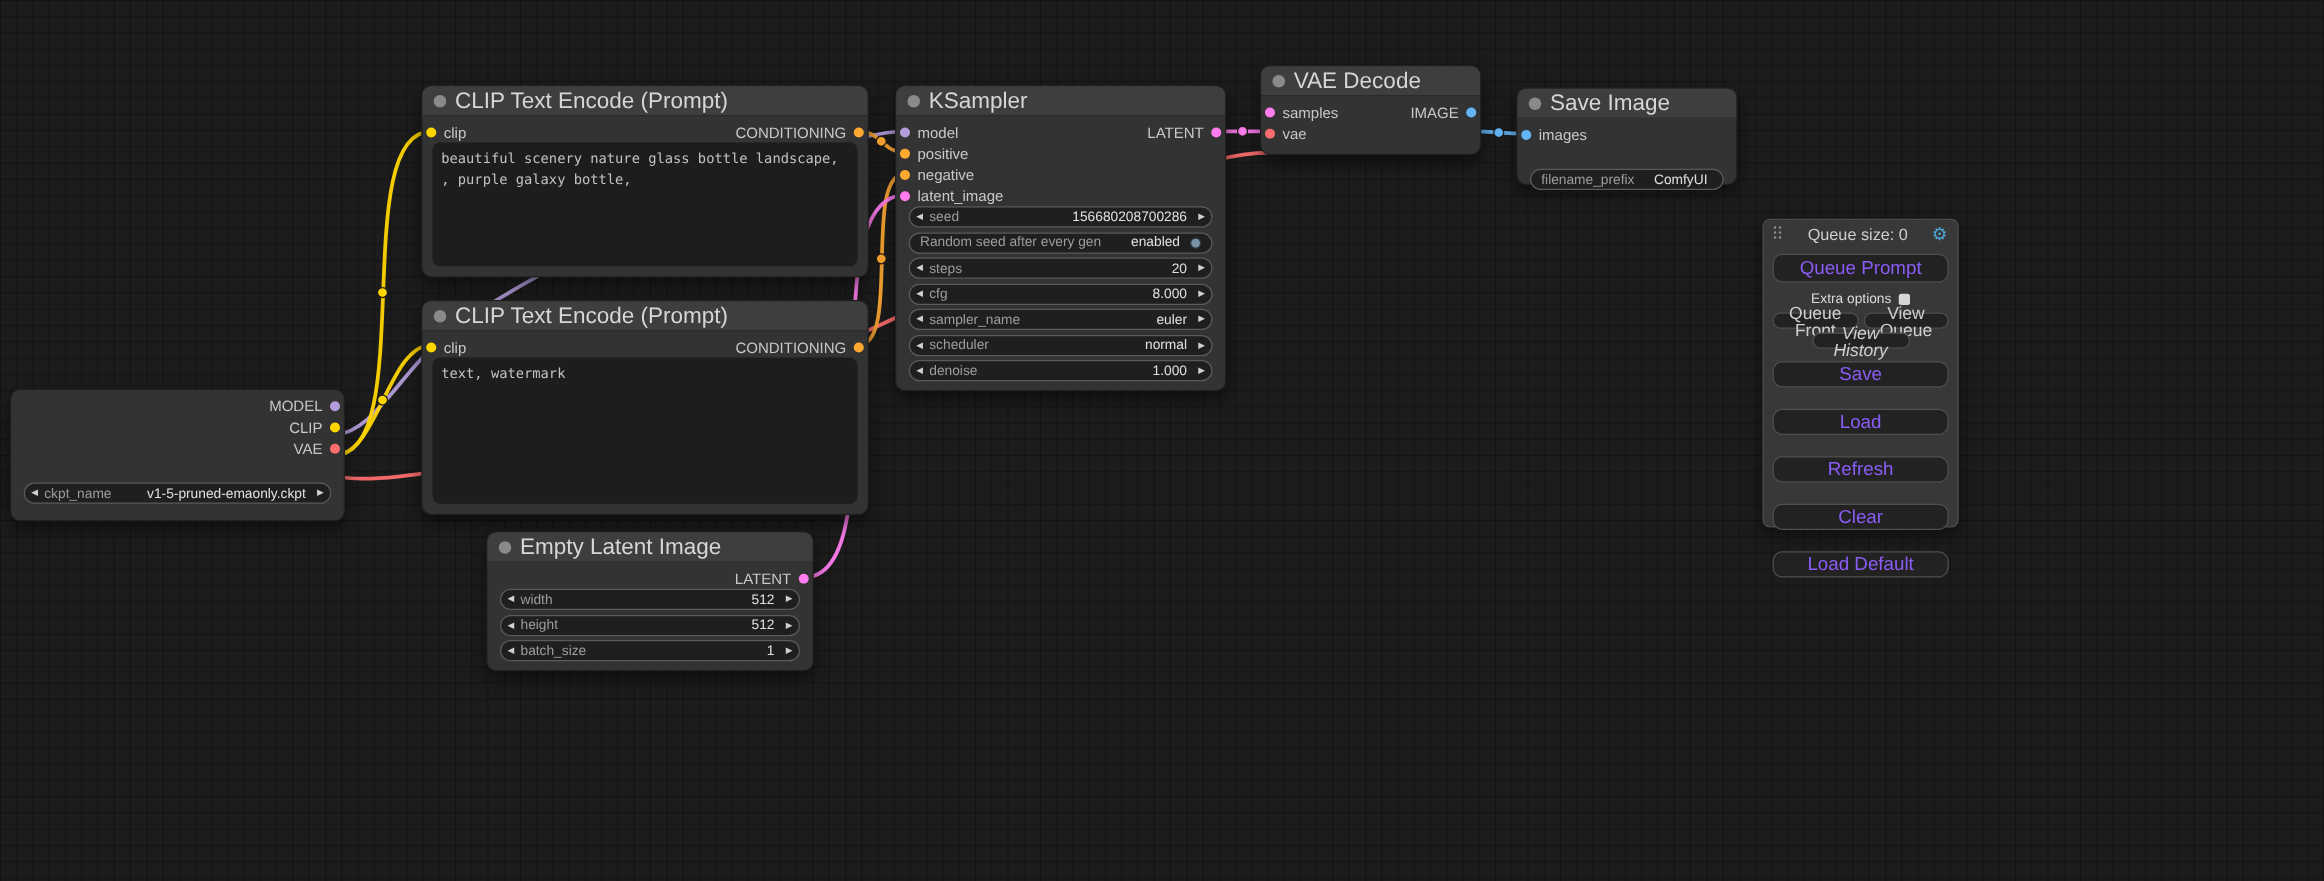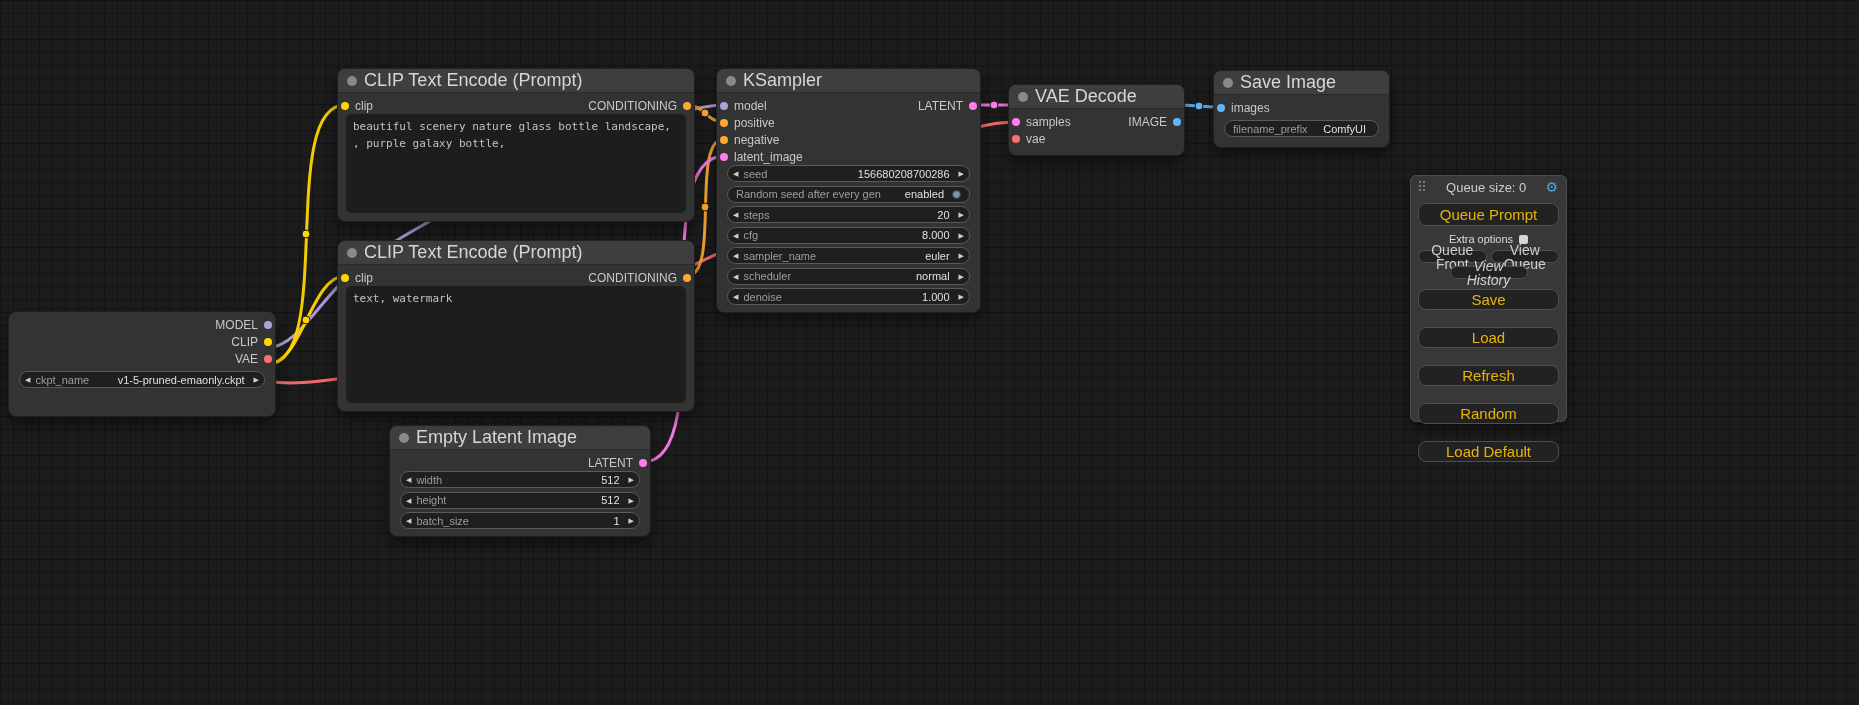--- a/index.html
+++ b/index.html
@@ -34,21 +34,21 @@
   .slot.in{margin-right:auto;}
   .slot.out{margin-left:auto;}
   .slot-dot{width:8px;height:8px;border-radius:50%;flex:0 0 8px;}
   .slot-label{font-size:12px;color:#c8c8c8;white-space:nowrap;}
 
   .widget{
     flex:0 0 17px;height:17px;display:flex;align-items:center;
     background:#1f1f1f;border:1px solid #5a5a5a;border-radius:9px;
     margin:0 10px 3.5px;font-size:11px;white-space:nowrap;overflow:hidden;
   }
-  .widget.mt{margin-top:4px;}
+  .widget.mt{margin-top:19px;}
   .widget.no-arrows{padding:0 8px;}
   .w-arrow{font-size:7px;color:#d0d0d0;padding:0 5px;line-height:1;}
   .w-label{color:#9d9d9d;}
   .w-value{margin-left:auto;color:#e0e0e0;padding-right:4px;}
   .toggle-dot{width:9px;height:9px;border-radius:50%;flex:0 0 9px;margin-left:4px;border:1px solid #2a3a44;}
 
   .prompt-text{
     flex:1;margin:0 8px 8px;background:#1d1d1d;border:none;border-radius:6px;
     resize:none;outline:none;color:#c2c2c2;
     font:11px/1.55 "DejaVu Sans Mono",monospace;padding:4px 7px;min-height:0;
@@ -61,21 +61,21 @@
   }
   .menu-header{flex:0 0 24px;display:flex;align-items:flex-start;padding:4px 8px 0;color:#cfcfcf;font-size:13px;}
   .qsize{flex:1;text-align:center;}
   .gear{font-size:14px;line-height:1;cursor:pointer;}
   .drag-dots{width:8px;height:12px;position:relative;cursor:grab;}
   .drag-dots::before{
     content:"";position:absolute;left:0;top:1px;width:2px;height:2px;border-radius:50%;background:#8f8f8f;
     box-shadow:0 4px 0 #8f8f8f,0 8px 0 #8f8f8f,4px 0 0 #8f8f8f,4px 4px 0 #8f8f8f,4px 8px 0 #8f8f8f;
   }
   .btn{
-    background:#222;border:1px solid #4f4f4f;border-radius:8px;color:#eab308;
+    background:#222;border:1px solid #4f4f4f;border-radius:8px;color:#8b5cf6;
     font-size:15px;font-family:inherit;cursor:pointer;line-height:1;
   }
   .btn-queue{flex:0 0 23px;height:23px;margin:3px 7px 5px;}
   .extra-row{flex:0 0 16px;display:flex;align-items:center;justify-content:center;gap:6px;color:#dadada;font-size:11px;margin-bottom:3px;}
   .checkbox{width:9px;height:9px;background:#d6d6d6;border-radius:2px;cursor:pointer;}
   .pill-row{display:flex;gap:4px;margin:0 7px;}
   .btn-pill{flex:1;height:13px;font-size:14px;border-radius:7px;color:#cfcfcf;display:flex;align-items:center;justify-content:center;}
   .btn-history{flex:0 0 13px;width:78px;margin:3px auto 0;font-style:italic;}
   .menu-gap{flex:0 0 10px;}
   .btn-big{flex:0 0 21px;height:21px;margin:0 7px 17px;}
@@ -280,21 +280,21 @@
       </div>
       <div class="widget">
         <span class="w-arrow">◀</span>
         <span class="w-label">denoise</span>
         <span class="w-value">1.000</span>
         <span class="w-arrow">▶</span>
       </div>
     </div>
   </div>
 
-  <div class="node" style="left:1008px;top:84px;width:177px;height:72px">
+  <div class="node" style="left:1008px;top:52px;width:177px;height:72px">
     <div class="node-title">
       <span class="collapse-dot"></span>
       <span>VAE Decode</span>
     </div>
     <div class="node-body">
       <div class="slot-row">
         <div class="slot in">
           <span class="slot-dot" style="background: rgb(255, 125, 239);"></span>
           <span class="slot-label">samples</span>
         </div>
@@ -344,17 +344,17 @@
     </div>
     <div class="pill-row">
       <button class="btn btn-pill">Queue Front</button>
       <button class="btn btn-pill">View Queue</button>
     </div>
     <button class="btn btn-pill btn-history">View History</button>
     <div class="menu-gap"></div>
     <button class="btn btn-big">Save</button>
     <button class="btn btn-big">Load</button>
     <button class="btn btn-big">Refresh</button>
-    <button class="btn btn-big">Random</button>
+    <button class="btn btn-big">Clear</button>
     <button class="btn btn-big">Load Default</button>
   </div>
 
 </div>
 
 </body></html>

